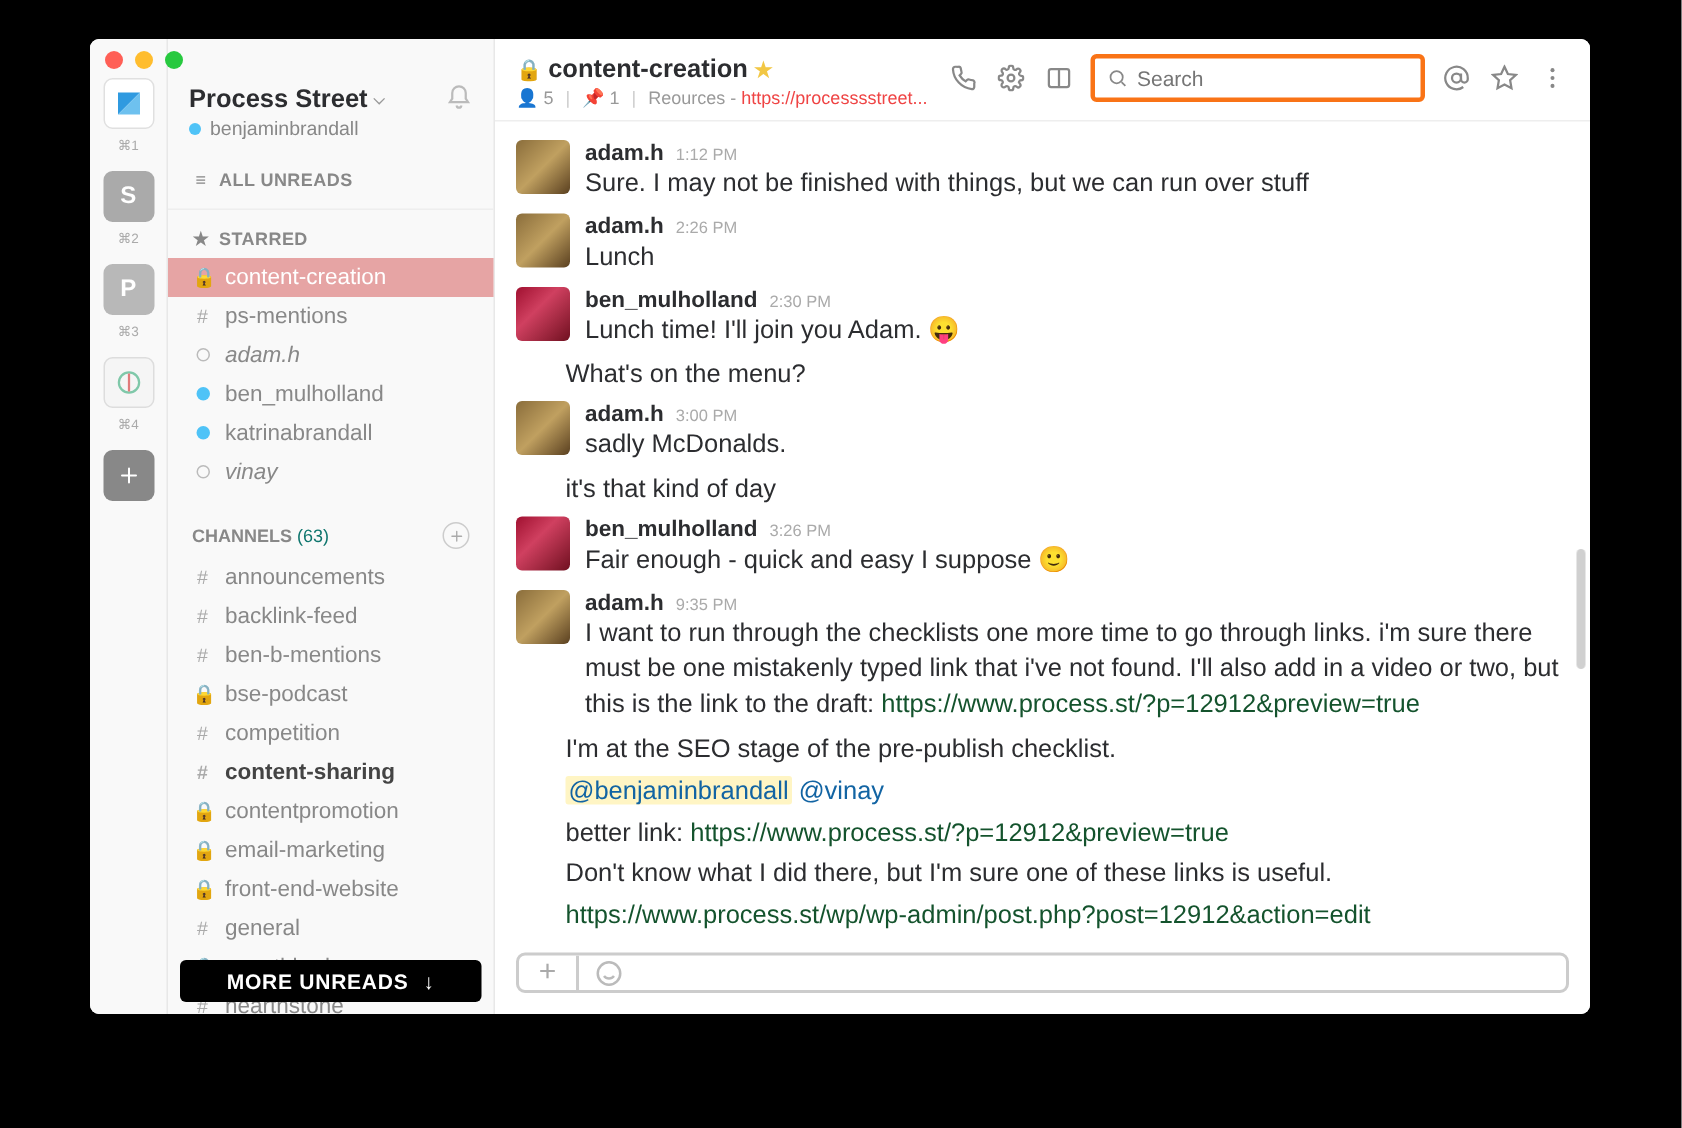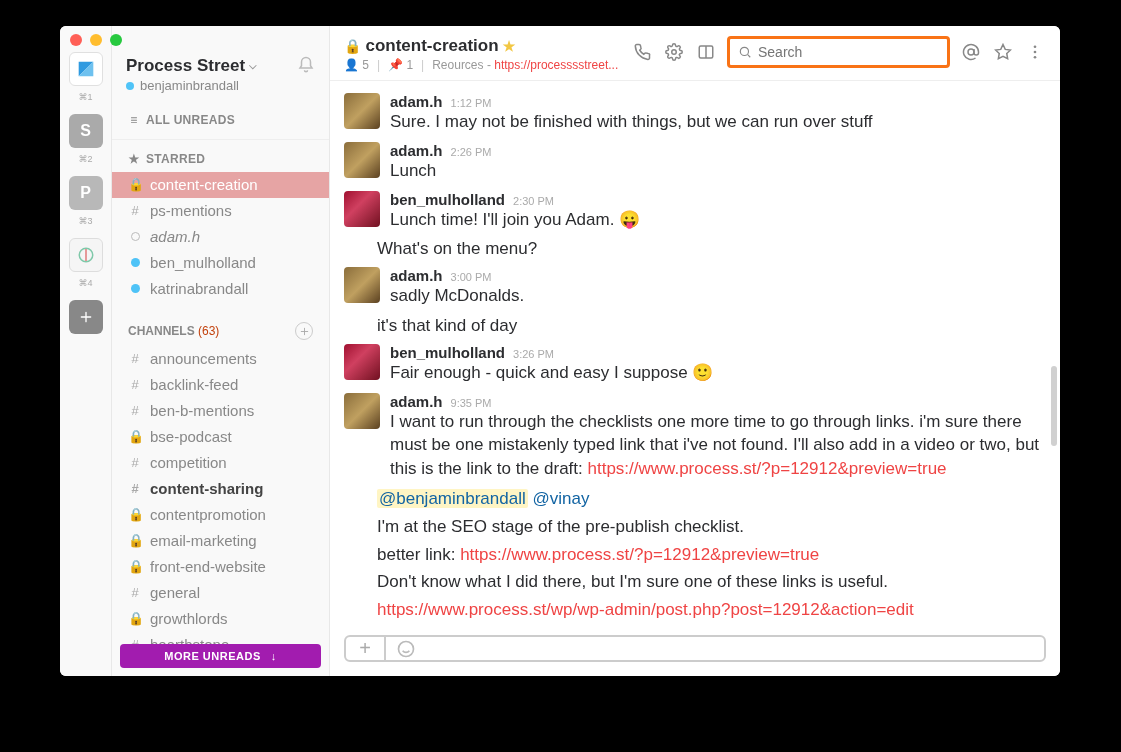--- a/index.html
+++ b/index.html
@@ -61,26 +61,26 @@
   line-height: 22px;
 }
 .sb-item .pre { width: 14px; text-align: center; font-size: 13px; color: #aaa; }
 .sb-item.bold { font-weight: 700; color: #444; }
 .sb-item.italic { font-style: italic; }
 .sb-item.sel { background: #e6a4a4; color: #fff; }
 .sb-item.sel .pre { color: #fff; }
 
 .channels-head { display:flex; align-items:center; justify-content:space-between; padding: 6px 16px; margin-top: 8px; }
 .channels-head .lab { font-size: 12px; font-weight: 700; color: #888; }
-.channels-head .lab .cnt { color: #c2410c; font-weight: 400; }
+.channels-head .lab .cnt { color: #0f766e; font-weight: 400; }
 .channels-head .plus { width:18px; height:18px; border:1px solid #ccc; border-radius:50%; color:#aaa; font-size:13px; display:flex; align-items:center; justify-content:center; }
 
 .more-unreads {
   position: absolute; bottom: 8px; left: 8px; right: 8px;
-  background: #a21caf; color: #fff; font-size: 11px; font-weight: 700;
+  background: #000000; color: #fff; font-size: 14px; font-weight: 700;
   letter-spacing: .5px; text-align: center; padding: 6px; border-radius: 4px;
   display:flex; align-items:center; justify-content:center; gap: 10px;
 }
 
 
 .content { flex: 1; display: flex; flex-direction: column; background: #fff; position: relative; }
 .chead {
   padding: 10px 14px 8px; border-bottom: 1px solid #eee;
   display: flex; align-items: flex-start; justify-content: space-between;
 }
@@ -97,21 +97,21 @@
 .searchbox input { border:none; outline:none; font-size:14px; color:#555; flex:1; background:transparent; }
 
 .messages { flex:1; overflow-y:auto; padding: 8px 14px 8px; }
 .msg { display:flex; gap:10px; padding: 4px 0; }
 .avatar { width:36px; height:36px; border-radius:4px; flex-shrink:0; }
 .mbody { flex:1; }
 .mhead { display:flex; align-items:baseline; gap:8px; }
 .user { font-weight:700; color:#2c2d30; font-size:15px; }
 .time { font-size:11px; color:#aaa; }
 .mtext { font-size:17px; color:#2c2d30; line-height:1.4; }
-.mtext a { color:#ef4444; text-decoration:none; }
+.mtext a { color:#14532d; text-decoration:none; }
 .cont { margin-left:33px; padding: 2px 0; }
 .mention { background:#fff5c4; color:#1264a3; padding: 0 2px; border-radius:2px; }
 .mention2 { color:#1264a3; }
 
 .composer {
   margin: 6px 14px 14px;
   display:flex; border:2px solid #ccc; border-radius:6px; overflow:hidden;
 }
 .composer .plusbox { width:40px; display:flex; align-items:center; justify-content:center; border-right:2px solid #ccc; }
 .composer .plusbox .p { font-size:20px; color:#aaa; }
@@ -211,20 +211,24 @@
       <span>adam.h</span>
     </div>
             <div class="sb-item">
       <span class="pre"><span class="presence active"></span></span>
       <span>ben_mulholland</span>
     </div>
             <div class="sb-item">
       <span class="pre"><span class="presence active"></span></span>
       <span>katrinabrandall</span>
     </div>
+            <div class="sb-item italic">
+      <span class="pre"><span class="presence away"></span></span>
+      <span>vinay</span>
+    </div>
           </div>
       </div>
 
       <div class="channels-head">
         <div class="lab">
           <span>CHANNELS</span>
           <span class="cnt">(63)</span>
         </div>
         <div class="plus">
           <svg viewBox="0 0 24 24" width="11" height="11">
@@ -409,22 +413,22 @@
           <div class="msg">
         <div class="avatar av-a"></div>
         <div class="mbody">
           <div class="mhead">
             <span class="user">adam.h</span>
             <span class="time">9:35 PM</span>
           </div>
           <div class="mtext">I want to run through the checklists one more time to go through links. i'm sure there must be one mistakenly typed link that i've not found. I'll also add in a video or two, but this is the link to the draft: <a href="#">https://www.process.st/?p=12912&amp;preview=true</a></div>
         </div>
       </div>
+          <div class="mtext cont">I'm at the SEO stage of the pre-publish checklist.</div>
           <div class="mtext cont"><span class="mention">@benjaminbrandall</span> <span class="mention2">@vinay</span></div>
-          <div class="mtext cont">I'm at the SEO stage of the pre-publish checklist.</div>
           <div class="mtext cont">better link: <a href="#">https://www.process.st/?p=12912&amp;preview=true</a></div>
           <div class="mtext cont">Don't know what I did there, but I'm sure one of these links is useful.</div>
           <div class="mtext cont"><a href="#">https://www.process.st/wp/wp-admin/post.php?post=12912&amp;action=edit</a></div>
         </div>
 
       <div class="composer">
         <div class="plusbox">
             <span class="p">+</span>
           </div>
         <div class="smiley">

